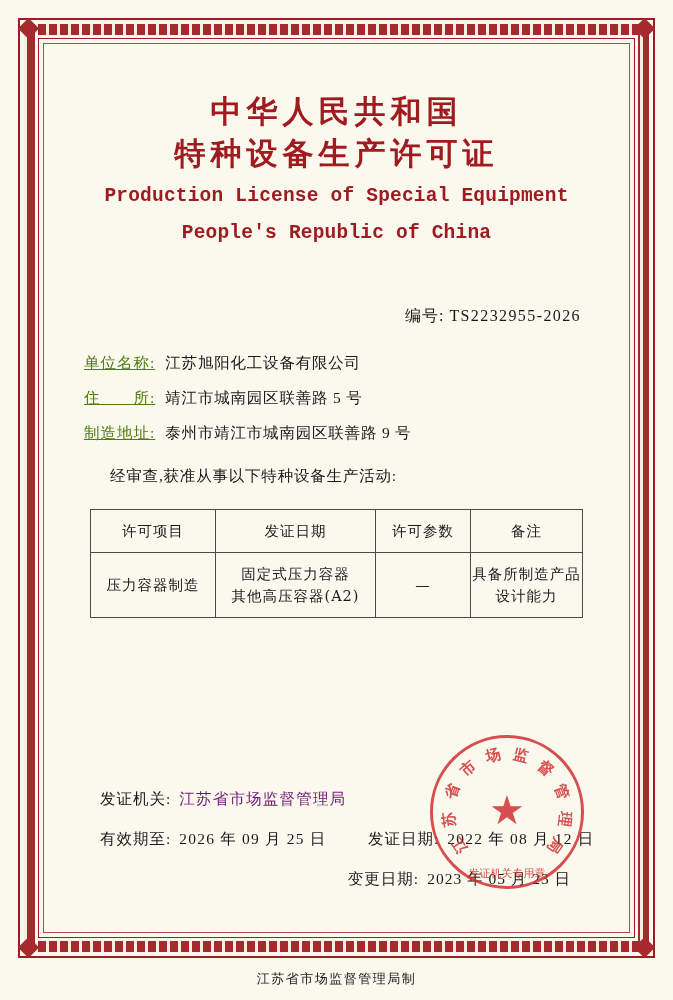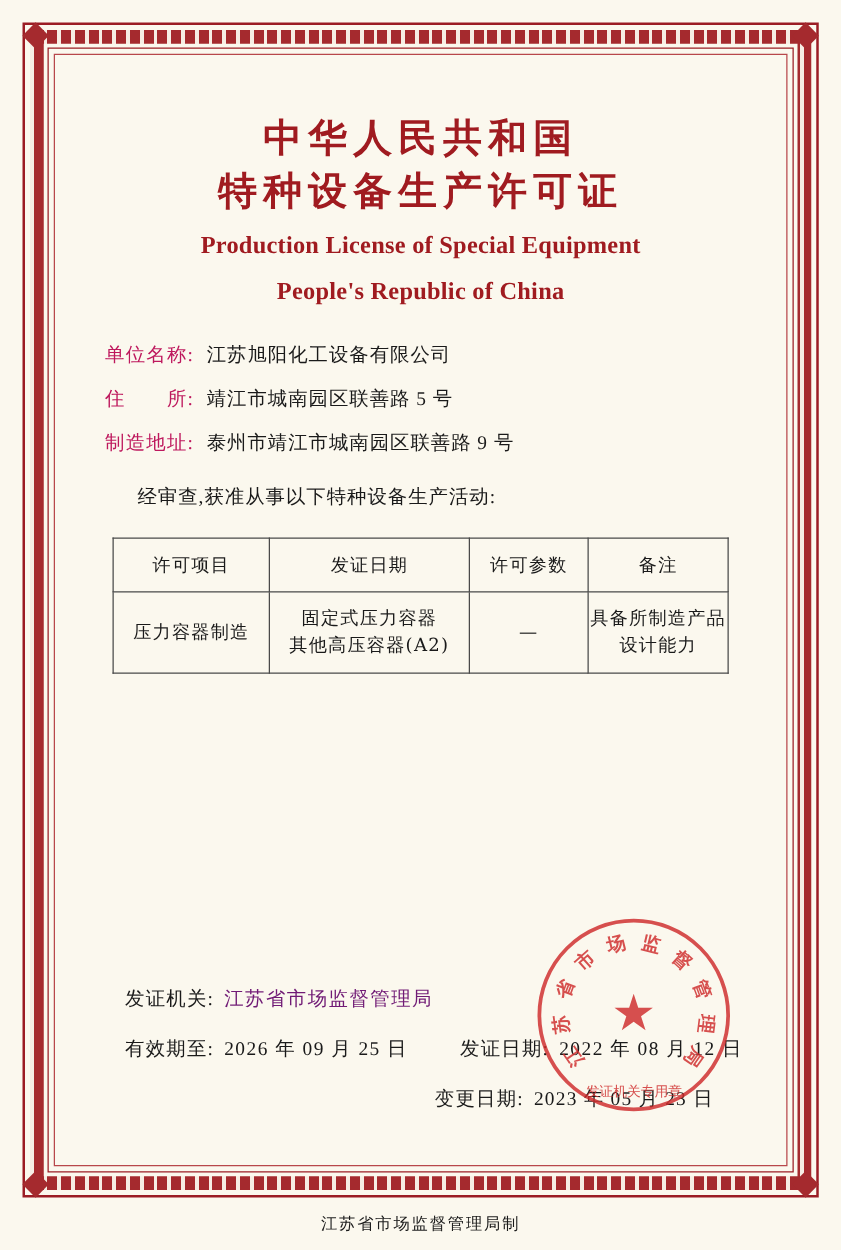--- a/index.html
+++ b/index.html
@@ -96,21 +96,21 @@
   .title-cn {
     color: #a01b20;
     font-family: "DejaVu Serif", serif;
     font-weight: bold;
     font-size: 31px;
     letter-spacing: 5px;
     line-height: 42px;
   }
   .title-en {
     color: #a01b20;
-    font-family: Liberation Serif, serif;
+    font-family: Liberation Mono, monospace;
     font-weight: bold;
     font-size: 19.5px;
     line-height: 29px;
     letter-spacing: .2px;
     margin-top: 8px;
   }
 
   .serial-row {
     margin-top: 58px;
     text-align: right;
@@ -126,23 +126,24 @@
   .fields { margin-top: 26px; padding-left: 26px; }
   .field-row {
     display: flex;
     align-items: baseline;
     font-size: 15.5px;
     margin-bottom: 14px;
     letter-spacing: .6px;
   }
   .field-label {
     white-space: pre;
-    color: #be185d;
+    color: #4d7c0f;
     flex: 0 0 auto;
     letter-spacing: 1px;
+    text-decoration: underline;
   }
   .field-value {
     color: #1a1a1a;
     margin-left: 10px;
     letter-spacing: .8px;
   }
 
   .statement {
     margin-top: 22px;
     padding-left: 52px;
@@ -274,20 +275,24 @@
 
   <div class="content">
 
     <div class="title-block">
       <div class="title-cn">中华人民共和国</div>
       <div class="title-cn">特种设备生产许可证</div>
       <div class="title-en">Production License of Special Equipment</div>
       <div class="title-en">People's Republic of China</div>
     </div>
 
+    <div class="serial-row">
+      <span>编号:</span>
+      <span class="num">TS2232955-2026</span>
+    </div>
 
     <div class="fields">
       <div class="field-row">
         <span class="field-label">单位名称:</span>
         <span class="field-value">江苏旭阳化工设备有限公司</span>
       </div>
       <div class="field-row">
         <span class="field-label">住　　所:</span>
         <span class="field-value">靖江市城南园区联善路 5 号</span>
       </div>

